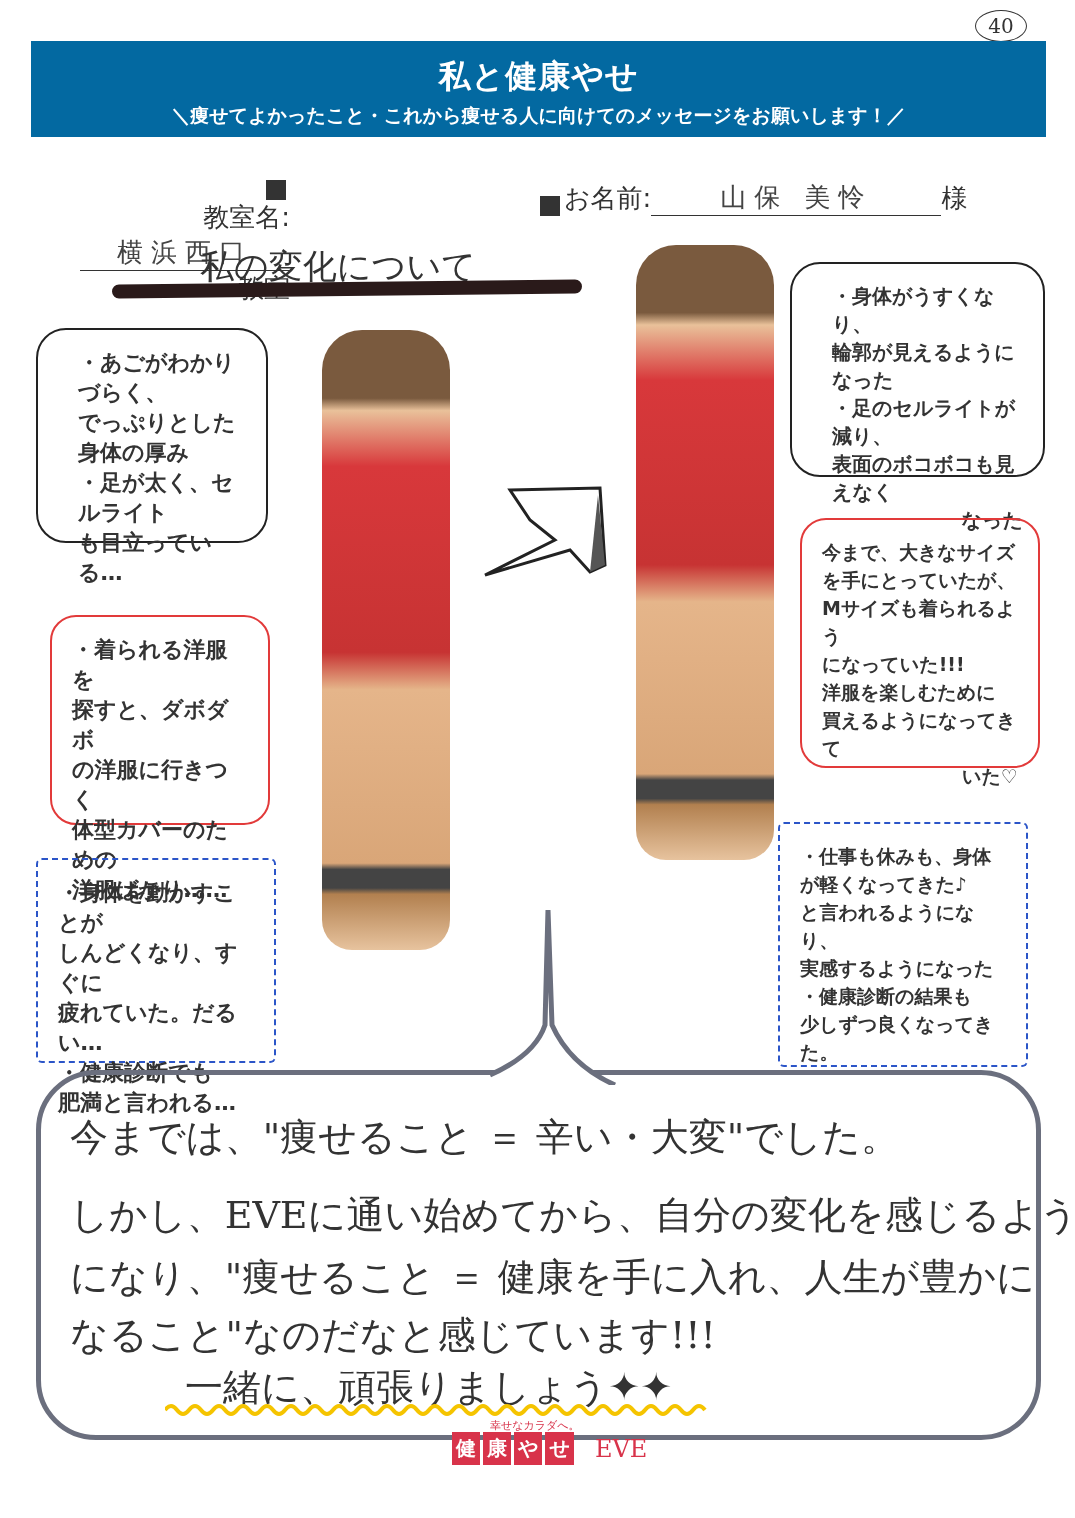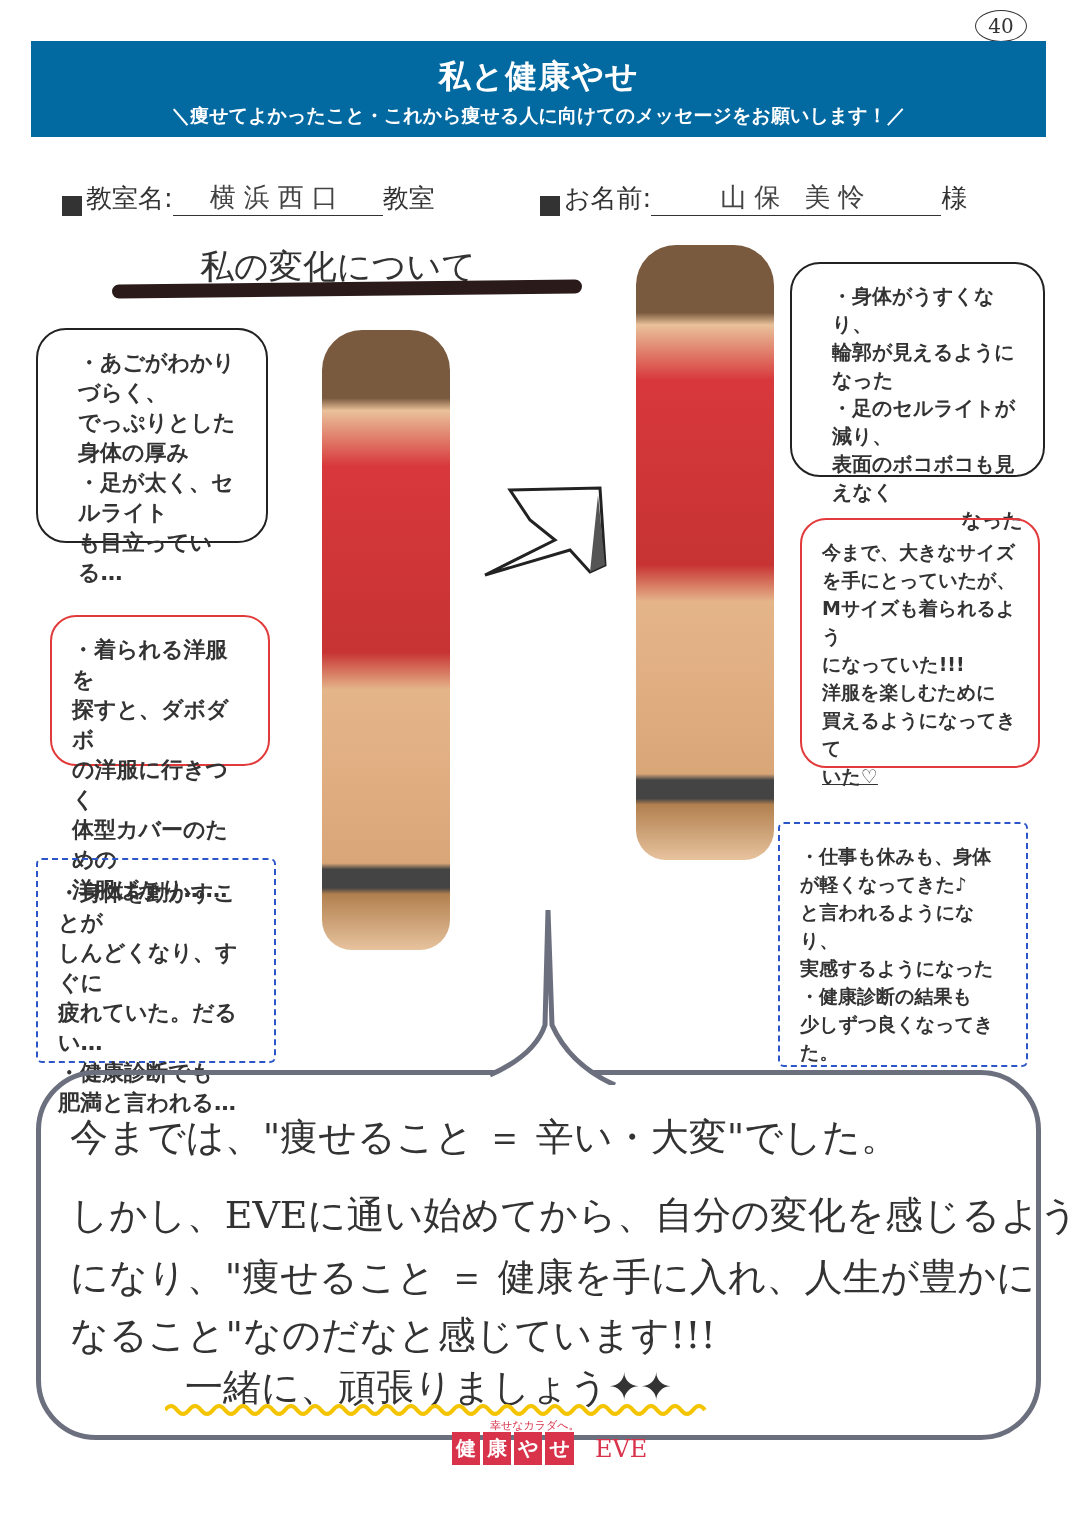--- a/index.html
+++ b/index.html
@@ -32,21 +32,21 @@
 </head>
 <body>
 
 <div class="abs page-num">40</div>
 
 <div class="abs banner">
   <div class="title">私と健康やせ</div>
   <div class="subtitle">＼痩せてよかったこと・これから痩せる人に向けてのメッセージをお願いします！／</div>
 </div>
 
-<div class="abs fieldrow" style="left:62px;">
+<div class="abs fieldrow" style="left:80px;flex-direction:column;">
   <span class="sq"></span>
   <span>教室名:</span>
   <span class="line-field" style="width:210px;">横浜西口</span>
   <span>教室</span>
 </div>
 <div class="abs fieldrow" style="left:540px;">
   <span class="sq"></span>
   <span>お名前:</span>
   <span class="line-field" style="width:290px;">山保 美怜</span>
   <span>様</span>
@@ -55,21 +55,21 @@
 <div class="abs section-heading">私の変化について</div>
 <div class="abs scribble"></div>
 
 <div class="box dots" style="left:36px;top:328px;width:232px;height:215px;">
   <p>・あごがわかりづらく、</p>
   <p>でっぷりとした</p>
   <p>身体の厚み</p>
   <p>・足が太く、セルライト</p>
   <p>も目立っている…</p>
 </div>
-<div class="box bows" style="left:50px;top:615px;width:220px;height:151px;">
+<div class="box bows" style="left:50px;top:615px;width:220px;height:210px;">
   <p>・着られる洋服を</p>
   <p>探すと、ダボダボ</p>
   <p>の洋服に行きつく</p>
   <p>体型カバーのための</p>
   <p>洋服ばかり……</p>
 </div>
 <div class="box plus" style="left:36px;top:858px;width:240px;height:205px;">
   <p>・身体を動かすことが</p>
   <p>しんどくなり、すぐに</p>
   <p>疲れていた。だるい…</p>
@@ -93,21 +93,21 @@
   <p>表面のボコボコも見えなく</p>
   <p style="text-align:right;">なった</p>
 </div>
 <div class="box bows" style="left:800px;top:518px;width:240px;height:250px;font-size:19px;line-height:28px;">
   <p>今まで、大きなサイズ</p>
   <p>を手にとっていたが、</p>
   <p>Mサイズも着られるよう</p>
   <p>になっていた!!!</p>
   <p>洋服を楽しむために</p>
   <p>買えるようになってきて</p>
-  <p style="text-align:left;text-decoration:underline;">いた♡</p>
+  <p style="text-align:right;">いた♡</p>
 </div>
 <div class="box plus" style="left:778px;top:822px;width:250px;height:245px;font-size:19px;line-height:28px;">
   <p>・仕事も休みも、身体</p>
   <p>が軽くなってきた♪</p>
   <p>と言われるようになり、</p>
   <p>実感するようになった</p>
   <p>・健康診断の結果も</p>
   <p>少しずつ良くなってきた。</p>
 </div>
 

